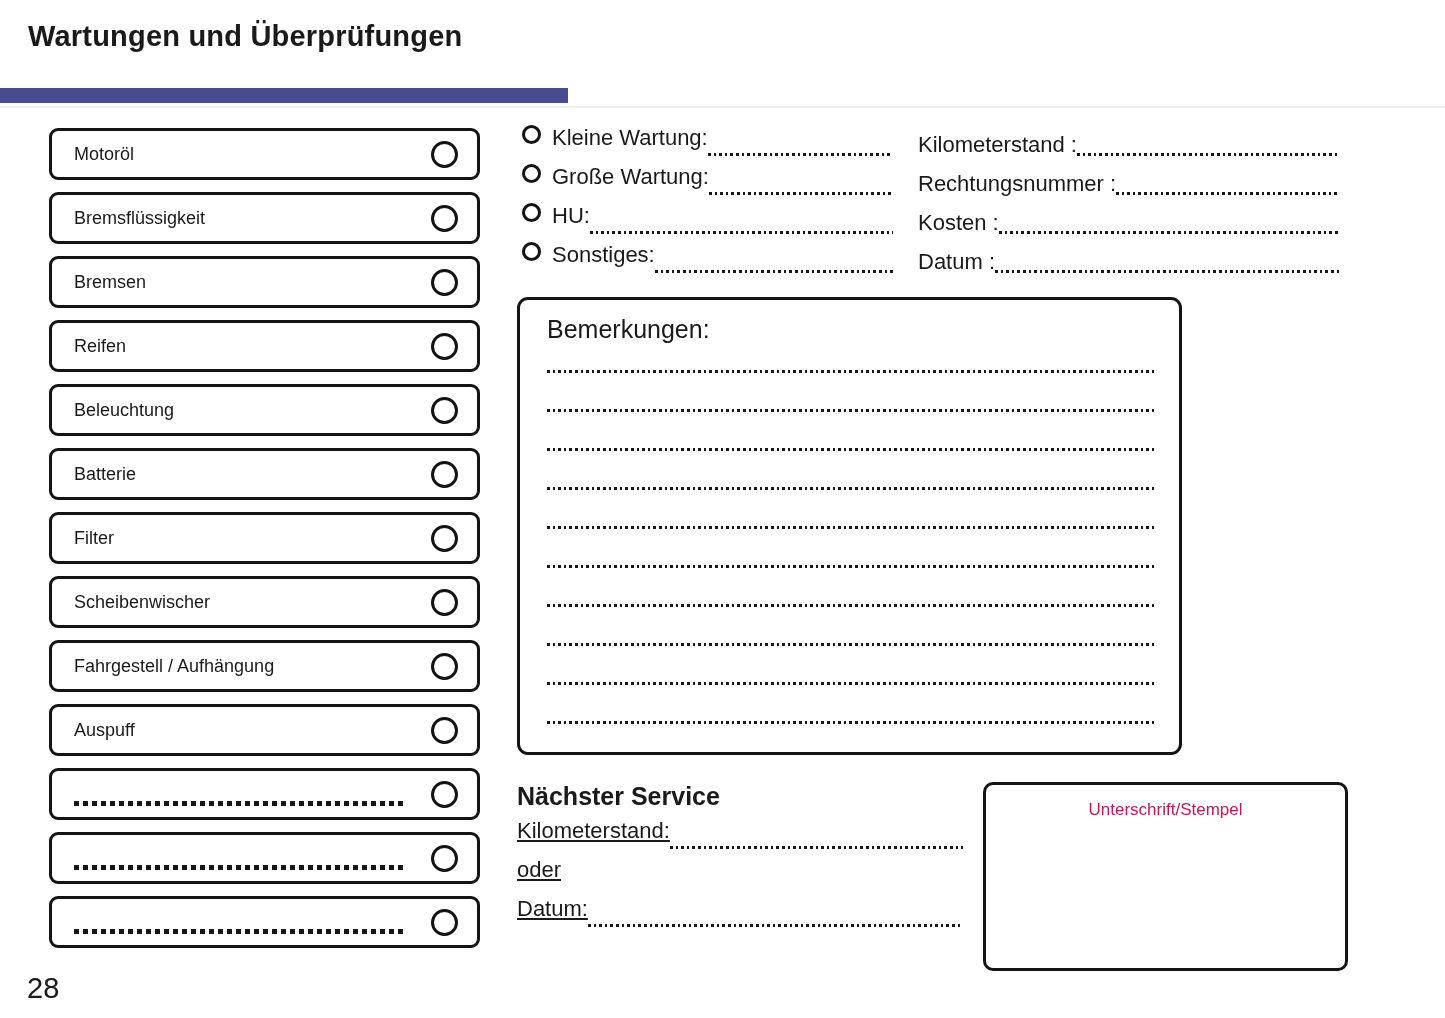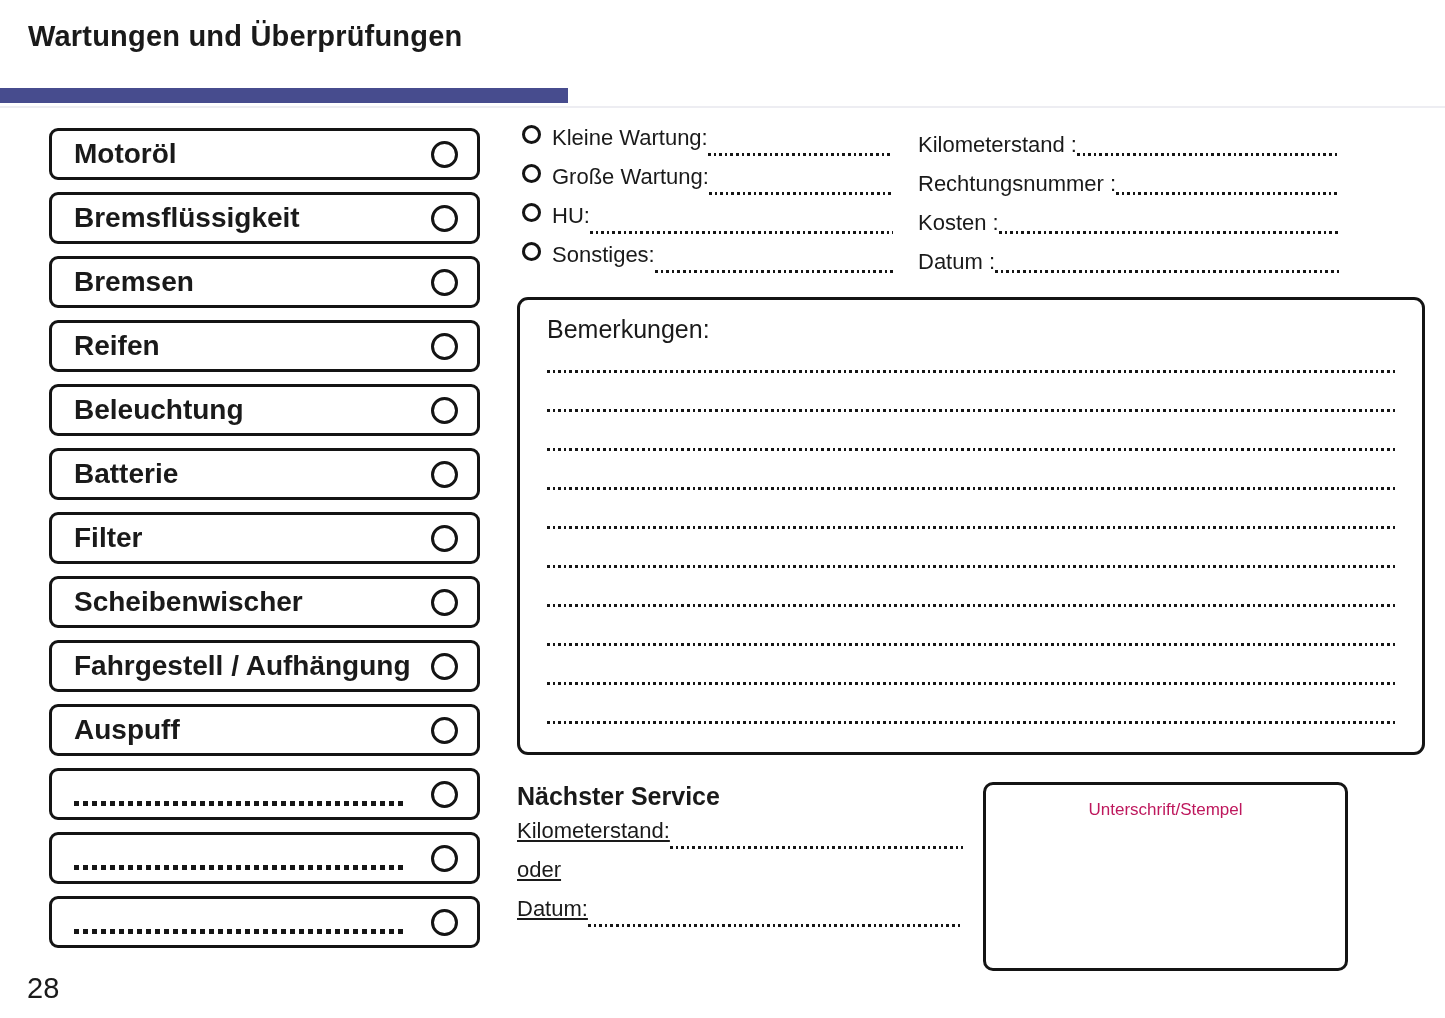--- a/index.html
+++ b/index.html
@@ -9,21 +9,21 @@
 
   
   .title{position:absolute;left:28px;top:20px;font-size:29px;font-weight:700;letter-spacing:0.2px;}
   .accent-bar{position:absolute;left:0;top:88px;width:568px;height:15px;background:#474c8e;}
   .faint-rule{position:absolute;left:0;top:106px;width:1445px;height:2px;background:#ededf2;}
 
   
   .checklist{position:absolute;left:49px;top:128px;width:431px;}
   .check-row{display:flex;align-items:center;width:431px;height:52px;margin-bottom:12px;
              border:3px solid #141414;border-radius:9px;padding:0 19px 0 22px;background:#fff;}
-  .check-label{font-size:28px;line-height:1;font-weight:bold;}
+  .check-label{font-size:18px;line-height:1;}
   .check-circle{width:27px;height:27px;border:3px solid #141414;border-radius:50%;margin-left:auto;flex:0 0 auto;background:#fff;}
 
   
   .dotline{height:3px;background-image:repeating-linear-gradient(to right,#161616 0 2.6px,transparent 2.6px 5.6px);}
   .dotline-bold{height:5px;background-image:repeating-linear-gradient(to right,#161616 0 4.6px,transparent 4.6px 9px);}
   .check-row .dotline-bold{width:332px;align-self:flex-end;margin-bottom:11px;}
 
   
   .service-type{position:absolute;left:522px;top:125px;width:371px;}
   .radio-row{display:flex;align-items:flex-start;height:39px;}
@@ -31,21 +31,21 @@
   .radio-label{font-size:22px;margin-left:11px;white-space:nowrap;}
   .radio-row .dotline{flex:1;align-self:flex-end;margin-bottom:8px;}
 
   
   .invoice{position:absolute;left:918px;top:125px;width:422px;}
   .info-row{display:flex;align-items:center;height:39px;}
   .info-label{font-size:22px;white-space:nowrap;}
   .info-row .dotline{flex:1;align-self:flex-end;margin-bottom:8px;}
 
   
-  .remarks{position:absolute;left:517px;top:297px;width:908px;height:458px;
+  .remarks{position:absolute;left:517px;top:297px;width:665px;height:458px;
            border:3px solid #141414;border-radius:11px;background:#fff;}
   .remarks-label{font-size:25px;padding:14px 0 0 27px;line-height:30px;}
   .remarks-lines{margin:26px 24px 0 27px;}
   .remarks-lines .dotline{margin-bottom:36px;}
 
   
   .next-service{position:absolute;left:517px;top:782px;width:446px;}
   .next-service-title{font-size:25px;font-weight:700;margin-bottom:7px;}
   .ns-row{display:flex;align-items:flex-start;height:39px;text-decoration:underline;}
   .ns-label{font-size:22px;white-space:nowrap;}

